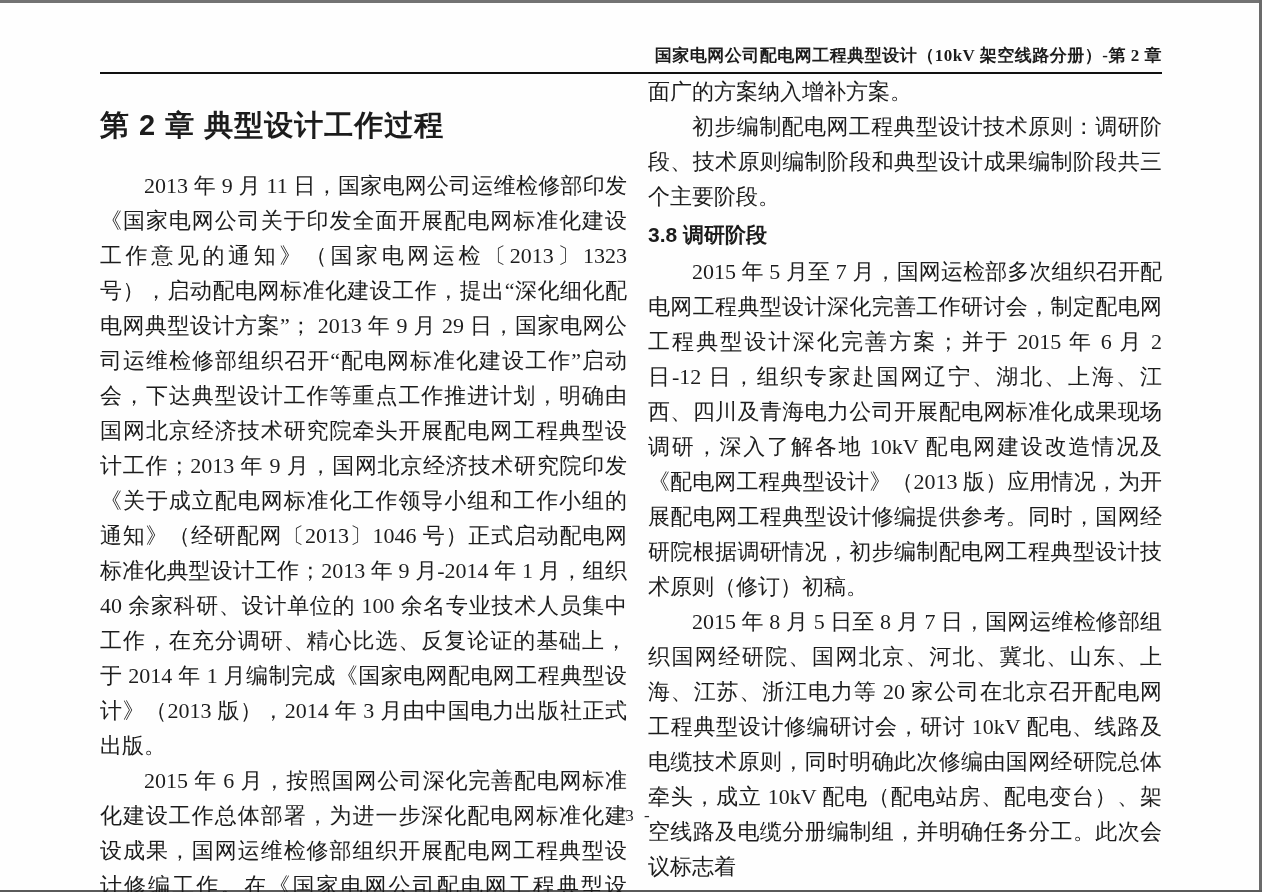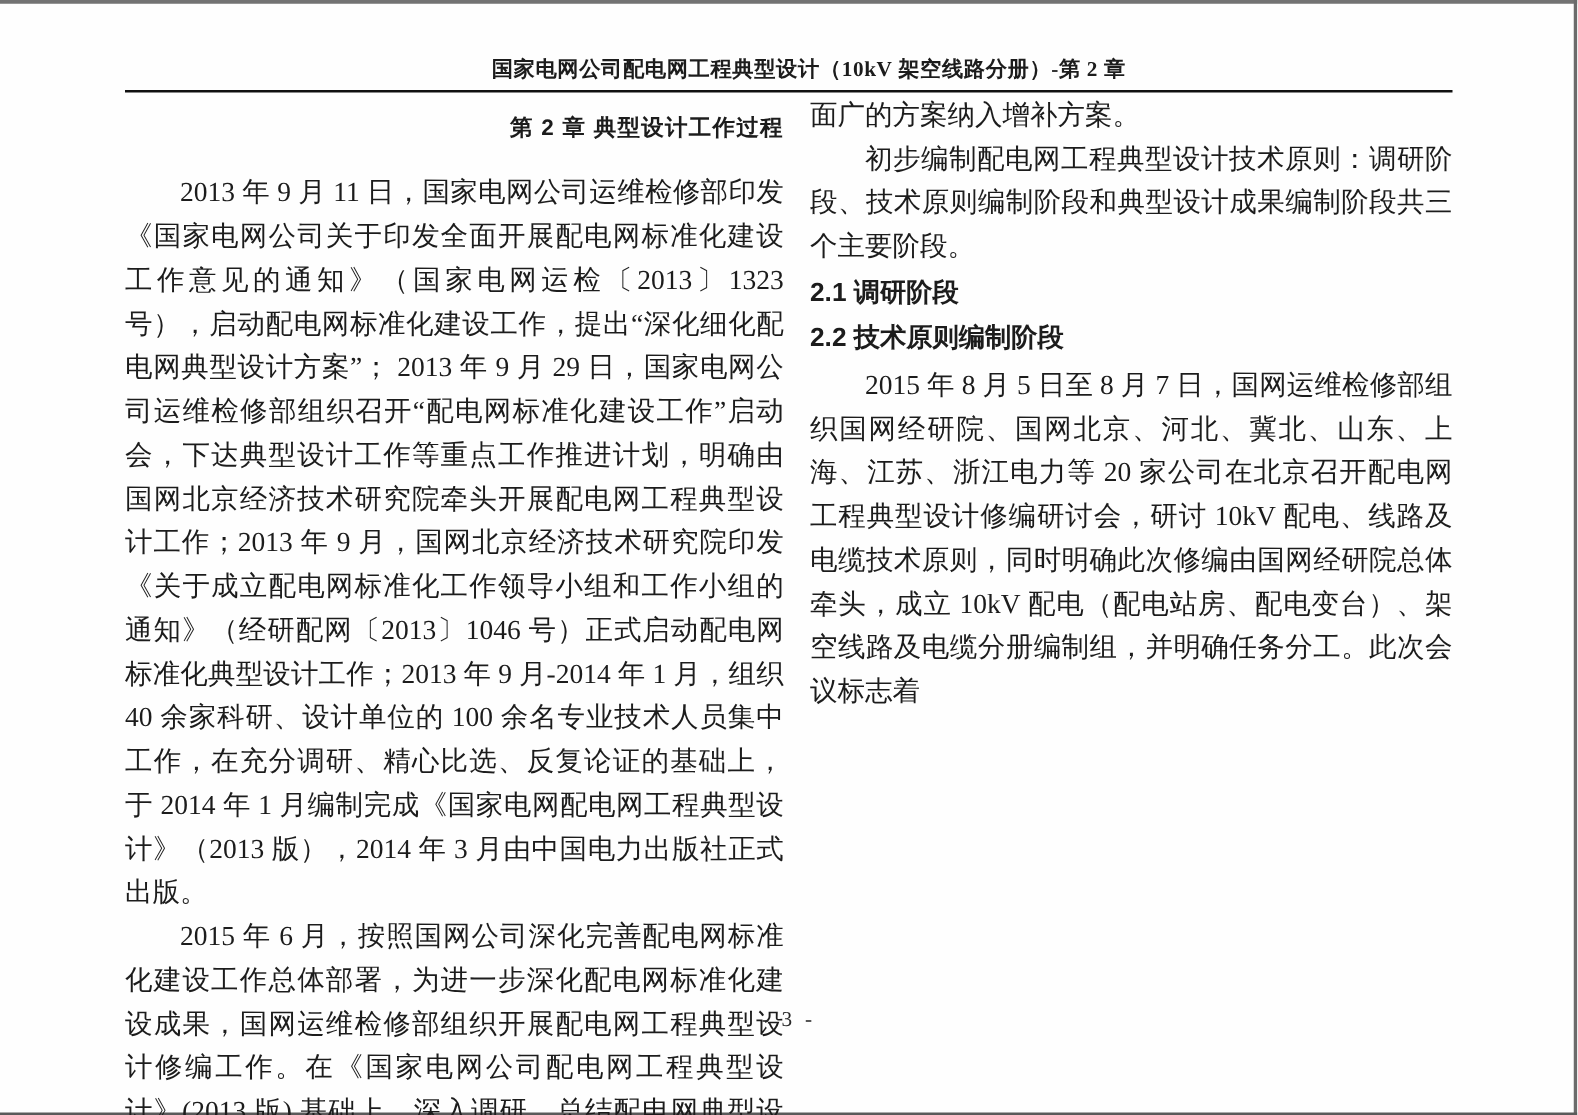--- a/index.html
+++ b/index.html
@@ -13,41 +13,41 @@
     color: #1c1c1c;
   }
   
   .edge { position: absolute; background: #737373; }
   .edge-top    { top: 0; left: 0; width: 100%; height: 3px; }
   .edge-right  { top: 0; right: 0; width: 3px; height: 100%; background: #6b6b6b; }
   .edge-bottom { bottom: 0; left: 0; width: 100%; height: 2px; background: #5a5a5a; }
 
   .running-header {
     position: absolute;
-    top: 44px; left: 116px; width: 1062px;
-    text-align: center;
+    top: 44px; left: 100px; width: 1062px;
+    text-align: right;
     font-weight: bold;
     font-size: 17px;
     letter-spacing: 0.5px;
     white-space: nowrap;
   }
   .header-rule {
     position: absolute;
     top: 72px; left: 100px; width: 1062px; height: 2px;
     background: #111111;
   }
 
   .col { position: absolute; }
   .col-left  { left: 100px; top: 86px;  width: 527px; }
   .col-right { left: 648px; top: 74px;  width: 514px; }
 
   .chapter-title {
-    margin: 4px 0 22px 0;
-    text-align: right;
-    font-size: 18px;
+    margin: 20px 0 22px 0;
+    text-align: left;
+    font-size: 29px;
     font-weight: bold;
     font-family: "Liberation Sans", sans-serif;
     letter-spacing: 1px;
     white-space: nowrap;
   }
 
   .body-par {
     margin: 0;
     font-size: 22px;
     line-height: 35px;
@@ -88,21 +88,21 @@
   <div class="col col-left">
     <h1 class="chapter-title">第 2 章  典型设计工作过程</h1>
     <p class="body-par">2013 年 9 月 11 日，国家电网公司运维检修部印发《国家电网公司关于印发全面开展配电网标准化建设工作意见的通知》（国家电网运检〔2013〕1323 号），启动配电网标准化建设工作，提出“深化细化配电网典型设计方案”； 2013 年 9 月 29 日，国家电网公司运维检修部组织召开“配电网标准化建设工作”启动会，下达典型设计工作等重点工作推进计划，明确由国网北京经济技术研究院牵头开展配电网工程典型设计工作；2013 年 9 月，国网北京经济技术研究院印发《关于成立配电网标准化工作领导小组和工作小组的通知》（经研配网〔2013〕1046 号）正式启动配电网标准化典型设计工作；2013 年 9 月-2014 年 1 月，组织 40 余家科研、设计单位的 100 余名专业技术人员集中工作，在充分调研、精心比选、反复论证的基础上，于 2014 年 1 月编制完成《国家电网配电网工程典型设计》（2013 版），2014 年 3 月由中国电力出版社正式出版。</p>
     <p class="body-par">2015 年 6 月，按照国网公司深化完善配电网标准化建设工作总体部署，为进一步深化配电网标准化建设成果，国网运维检修部组织开展配电网工程典型设计修编工作。在《国家电网公司配电网工程典型设计》(2013 版) 基础上，深入调研，总结配电网典型设计应用经验，保持技术原则的连续性，保留应用成熟的设计方案和技术条件，精简安全风险高、运维困难、可替代设计方案，合并技术参数差别较小的方案，将部分应用率高、适用</p>
   </div>
 
   <div class="col col-right">
     <p class="body-par no-indent">面广的方案纳入增补方案。</p>
     <p class="body-par">初步编制配电网工程典型设计技术原则：调研阶段、技术原则编制阶段和典型设计成果编制阶段共三个主要阶段。</p>
 
-    <h2 class="section-heading">2.1 调研阶段</h2>
+    <h2 class="section-heading">3.8 调研阶段</h2>
+    <p class="body-par">2015 年 5 月至 7 月，国网运检部多次组织召开配电网工程典型设计深化完善工作研讨会，制定配电网工程典型设计深化完善方案；并于 2015 年 6 月 2 日-12 日，组织专家赴国网辽宁、湖北、上海、江西、四川及青海电力公司开展配电网标准化成果现场调研，深入了解各地 10kV 配电网建设改造情况及《配电网工程典型设计》（2013 版）应用情况，为开展配电网工程典型设计修编提供参考。同时，国网经研院根据调研情况，初步编制配电网工程典型设计技术原则（修订）初稿。</p>
 
-    <h2 class="section-heading">2.2 技术原则编制阶段</h2>
     <p class="body-par">2015 年 8 月 5 日至 8 月 7 日，国网运维检修部组织国网经研院、国网北京、河北、冀北、山东、上海、江苏、浙江电力等 20 家公司在北京召开配电网工程典型设计修编研讨会，研讨 10kV 配电、线路及电缆技术原则，同时明确此次修编由国网经研院总体牵头，成立 10kV 配电（配电站房、配电变台）、架空线路及电缆分册编制组，并明确任务分工。此次会议标志着</p>
   </div>
 
   <div class="page-footer">- 3 -</div>
 
 </div>
 
 </body></html>

